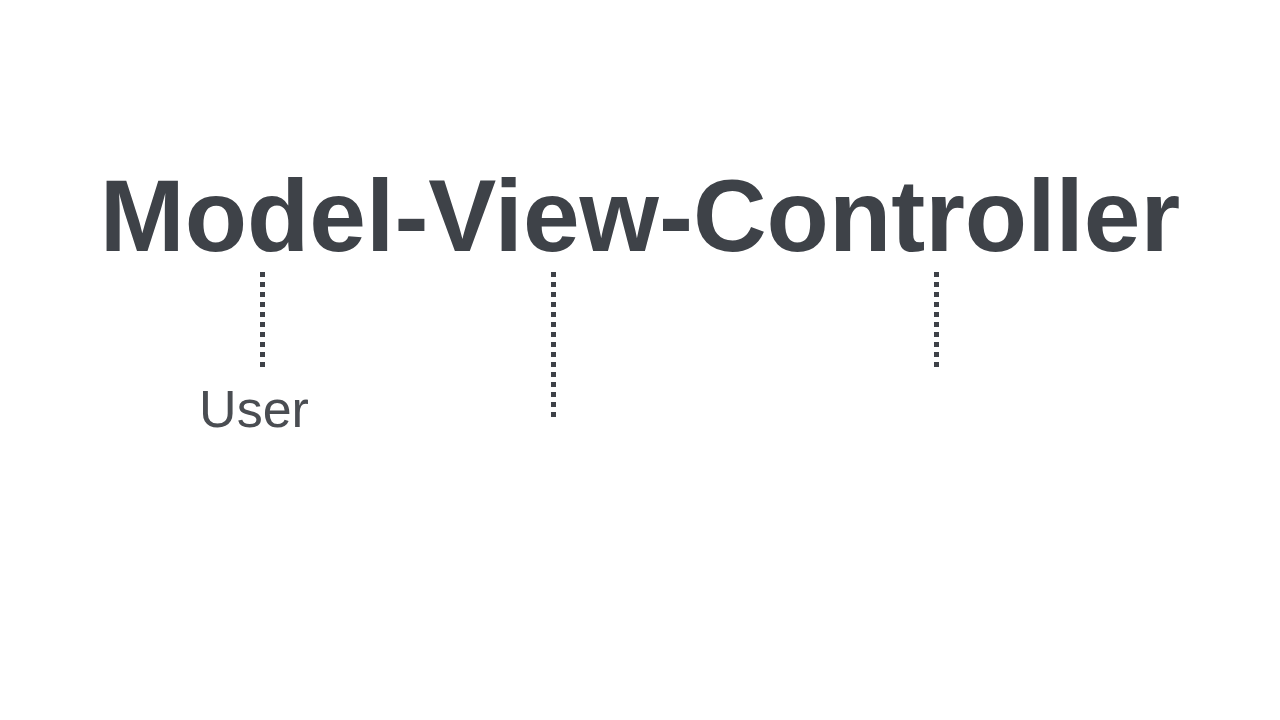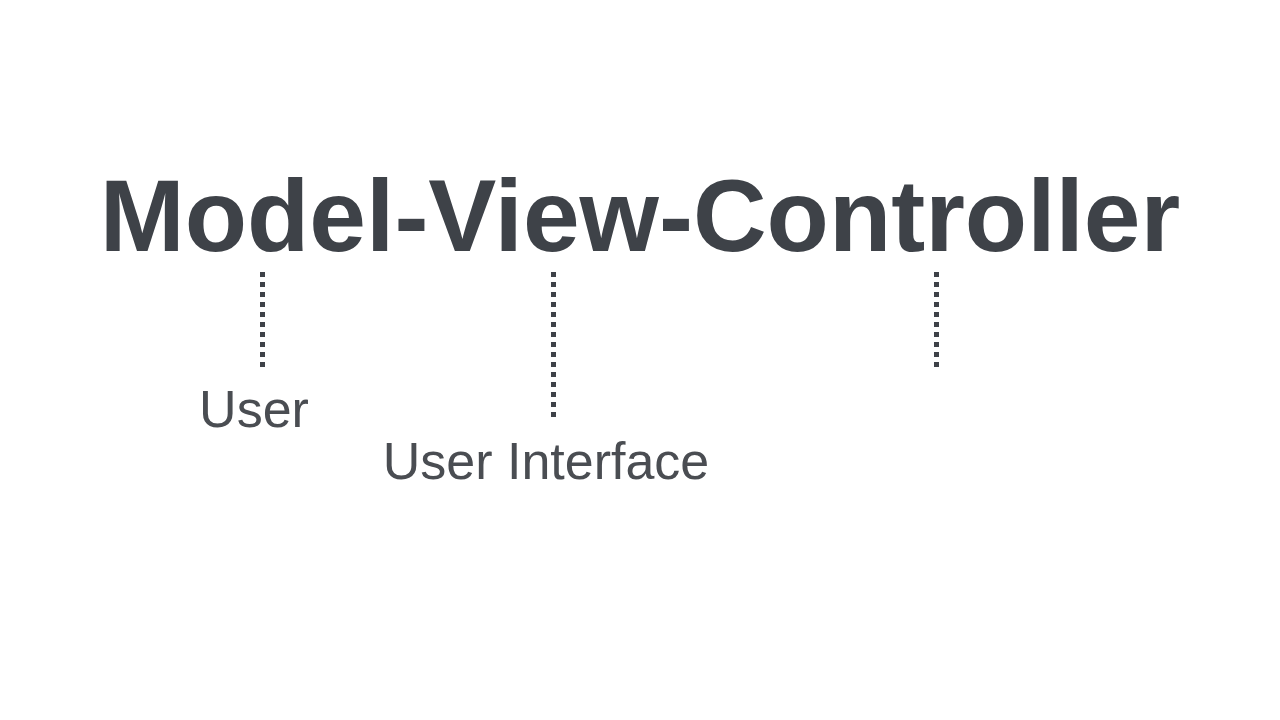--- a/index.html
+++ b/index.html
@@ -68,16 +68,15 @@
   <h1 class="title">Model-View-Controller</h1>
 
   <div class="connector c1"></div>
 
   <div class="connector c2"></div>
 
   <div class="connector c3"></div>
 
   <div class="label l1">User</div>
 
-  <div class="label l2">User Interface</div>
 
 
 </div>
 
 </body></html>

